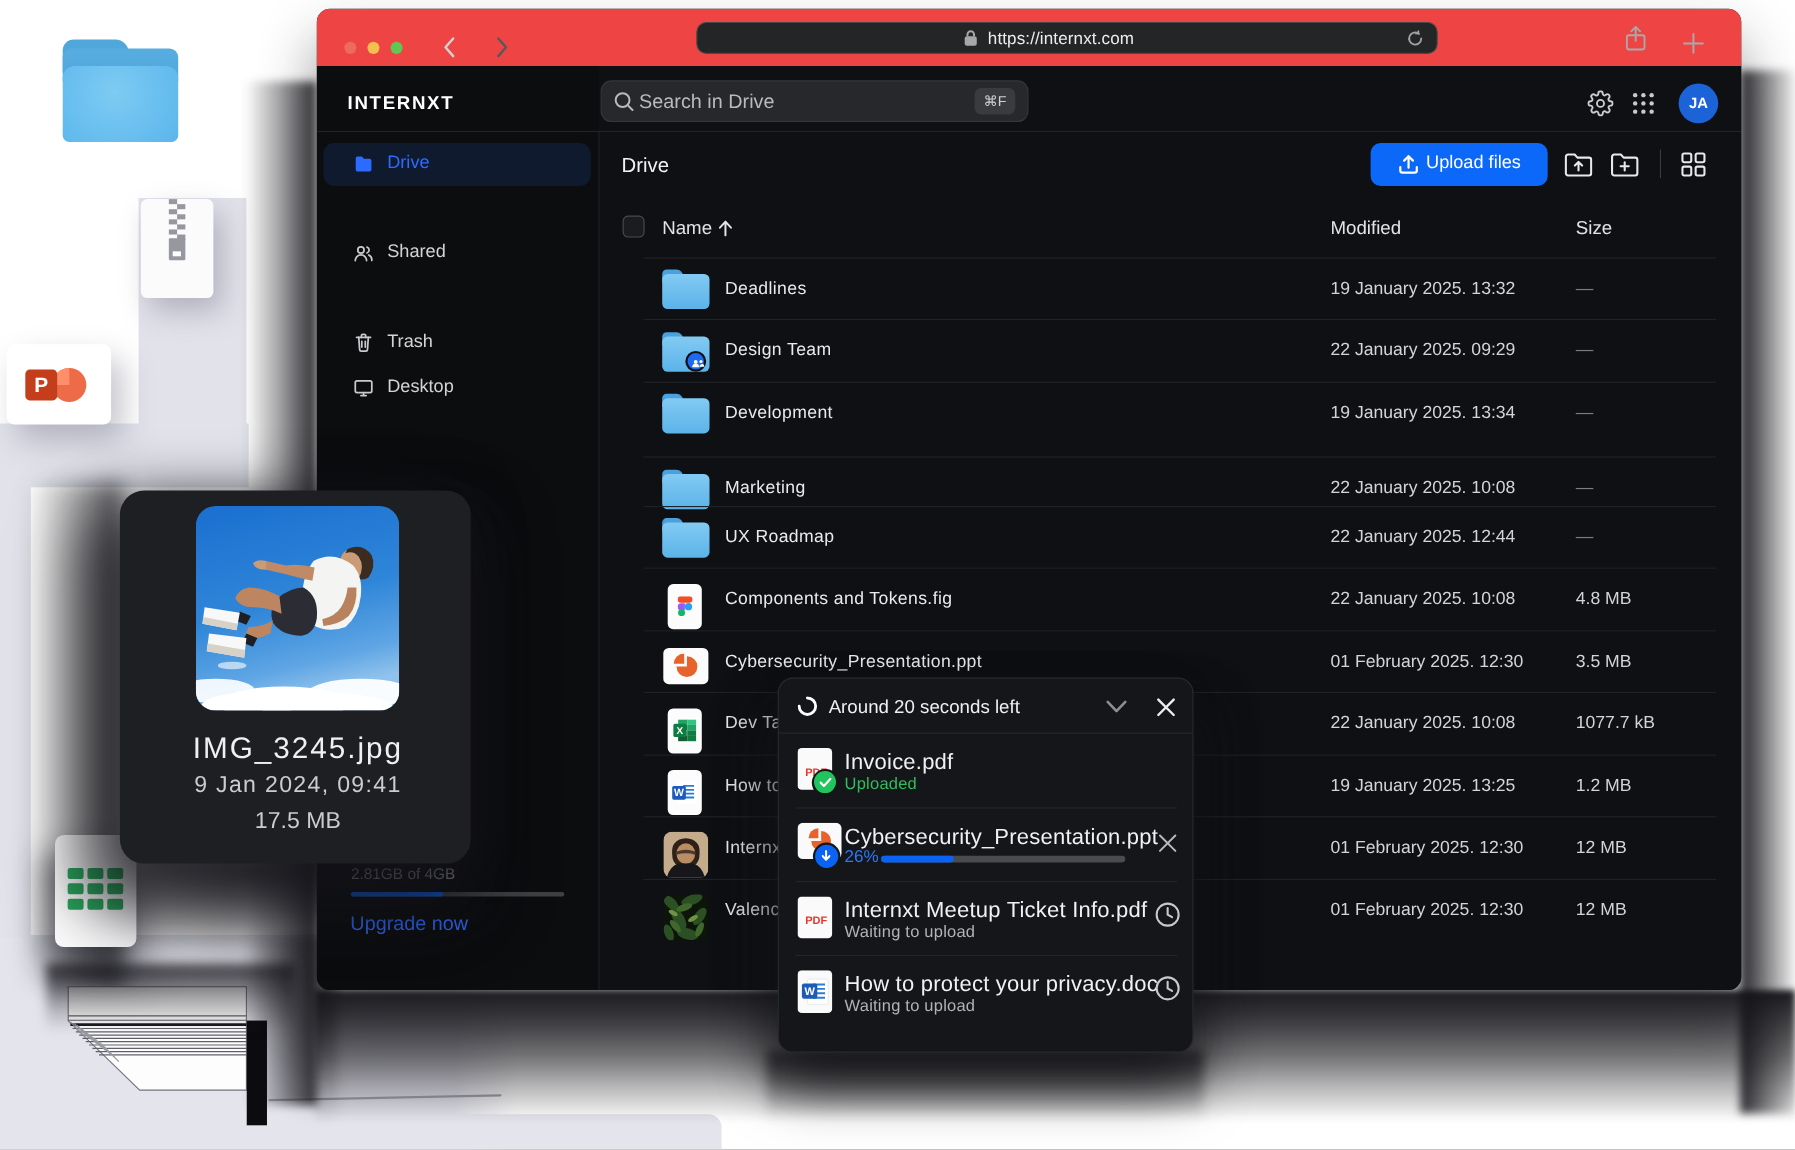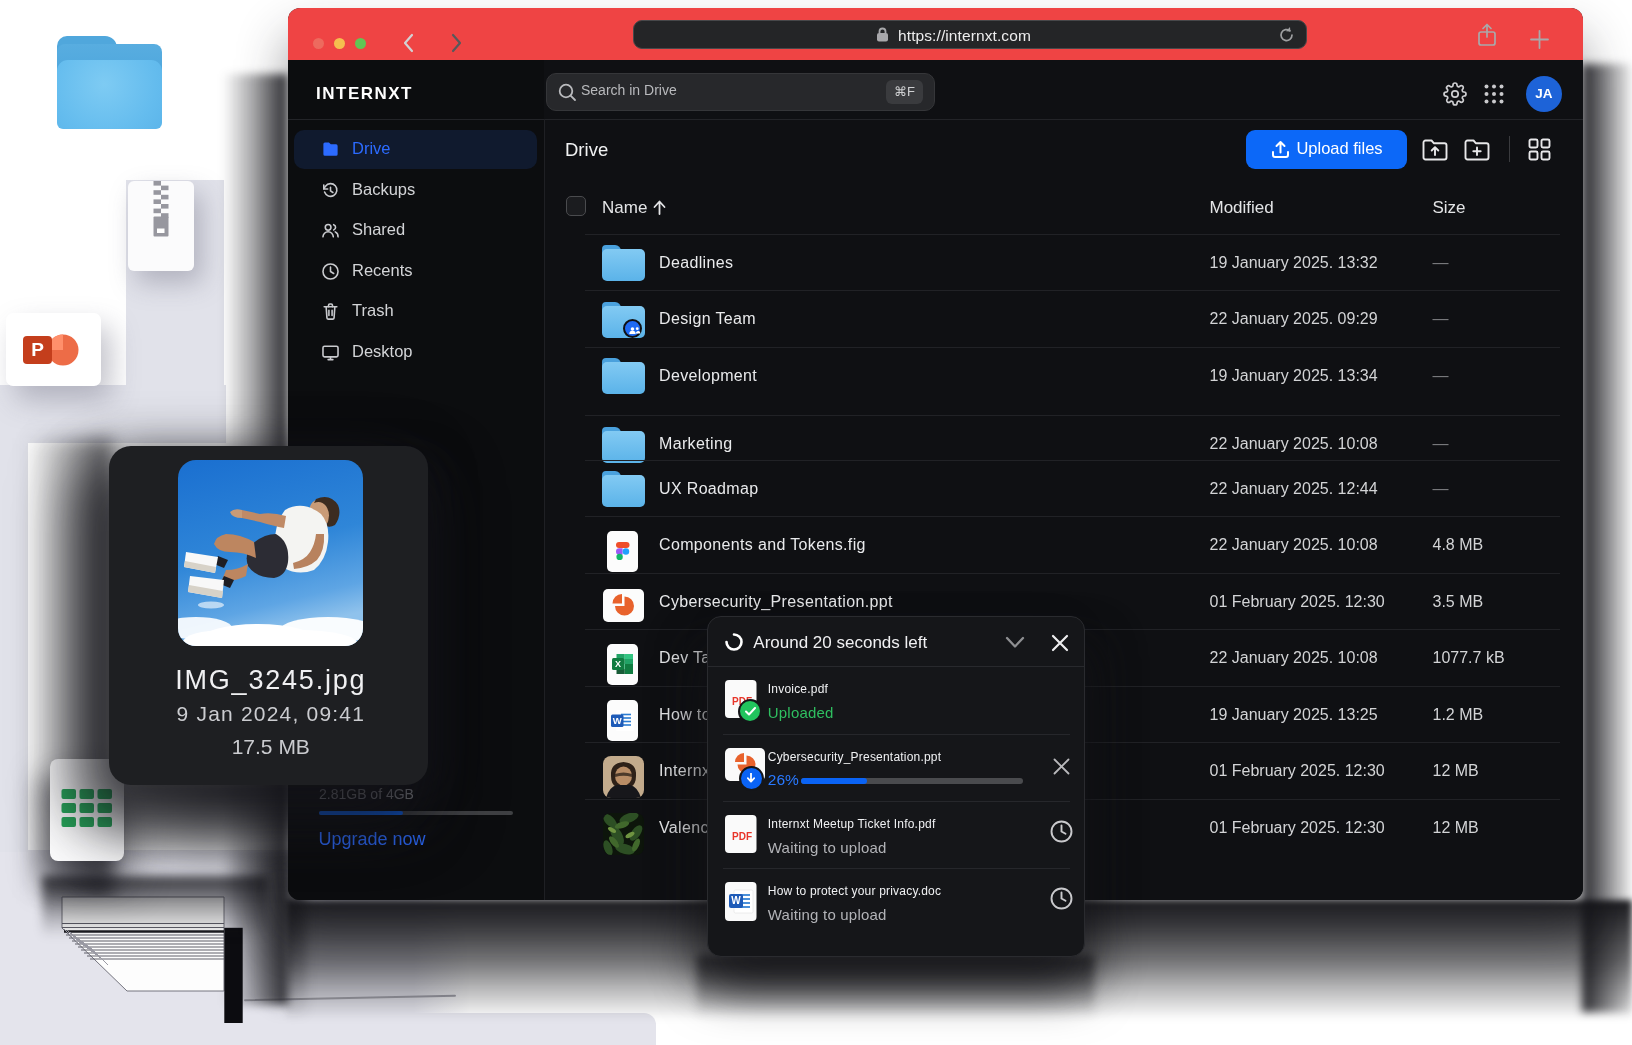--- a/index.html
+++ b/index.html
@@ -31,21 +31,21 @@
 #urlpill{position:absolute;left:344.6px;top:12px;width:674.8px;height:29px;border-radius:9px;background:#242527;border:1px solid #47484a}
 #urltxt{position:absolute;left:610px;top:18.5px;font-size:15.5px;color:#ededee;letter-spacing:.1px}
 
 #app{position:absolute;left:0;top:52px;width:100%;height:840px}
 #sidebar{position:absolute;left:0;top:0;width:256px;height:100%;background:#0c0d0f}
 #content{position:absolute;left:256px;top:0;width:1039px;height:100%;background:#0f1013}
 #topdiv{z-index:6;position:absolute;left:0;top:58.7px;width:100%;height:1px;background:#232428}
 #vdiv{z-index:6;position:absolute;left:256px;top:58.7px;width:1px;height:781px;background:#1f2024}
 #logo{position:absolute;left:28px;top:24px;font-size:17px;font-weight:bold;color:#fff;letter-spacing:1.5px}
 #search{z-index:6;position:absolute;left:258px;top:13px;width:389px;height:38px;border-radius:10px;background:#27282b;border:1px solid #353639}
-#search .ph{position:absolute;left:34px;top:8px;font-size:14px;color:#b9babd}
+#search .ph{position:absolute;left:34px;top:8px;font-size:18px;color:#b9babd}
 #kbd{position:absolute;right:11px;top:6px;width:37px;height:24px;border-radius:6px;background:#3a3b3e;color:#cfd0d2;font-size:13px;text-align:center;line-height:24px}
 #avatar{z-index:6;position:absolute;left:1238px;top:16px;width:36px;height:36px;border-radius:50%;background:#1d63d8;color:#fff;font-weight:bold;font-size:13.5px;text-align:center;line-height:36px}
 
 
 .nav{position:absolute;left:6px;width:243px;height:39px;border-radius:10px}
 .nav .ic{position:absolute;left:27px;top:10px;width:19px;height:19px}
 .nav .tx{position:absolute;left:58px;top:9px;font-size:16.5px;color:#d3d4d7}
 .nav.active{background:#101a2e}
 .nav.active .tx{color:#2c6bff;font-weight:500}
 
@@ -80,21 +80,21 @@
 .thumb{position:absolute;border-radius:8px;overflow:hidden}
 
 
 #modal{left:706.8px;top:615.6px;width:378px;height:341.5px;border-radius:14px;background:#151619;border:1px solid #2a2b2f;
   box-shadow:0 34px 48px rgba(20,20,24,.55), -20px 20px 40px rgba(20,20,24,.35), 20px 20px 40px rgba(20,20,24,.35)}
 #mhead{position:absolute;left:0;top:0;width:100%;height:50px;border-bottom:1px solid #28292d}
 #mtitle{position:absolute;left:45.5px;top:16px;font-size:17px;color:#f0f0f2}
 .mitem{position:absolute;left:15px;width:347px;height:67.3px;border-top:1px solid #26272b}
 .mitem:first-of-type{border-top:none}
 .mi-ic{position:absolute;left:2px;top:13px}
-.mi-t{position:absolute;left:45px;top:15px;font-size:12px;color:#f0f1f3;letter-spacing:.2px}
+.mi-t{position:absolute;left:45px;top:15px;font-size:20px;color:#f0f1f3;letter-spacing:.2px}
 .mi-s{position:absolute;left:45px;top:37px;font-size:15px;color:#b2b3b7;letter-spacing:.2px}
 .mi-s.green{color:#2fbf60}
 .mi-pct{position:absolute;left:45px;top:36px;font-size:15.5px;font-weight:500;color:#2979ff}
 #pbar{position:absolute;left:78.5px;top:43.5px;width:222px;height:6px;border-radius:3px;background:#4a4b4e}
 #pfill{position:absolute;left:0;top:0;width:66px;height:6px;border-radius:3px;background:#0a63f5}
 
 
 #deco-folder{left:57px;top:36px;width:105px;height:93px}
 #deco-folder .bk{position:absolute;left:0;top:0;width:60px;height:30px;border-radius:10px 12px 0 0;background:#50a7dc}
 #deco-folder .bk2{position:absolute;left:0;top:8px;width:105px;height:30px;border-radius:8px 8px 0 0;background:linear-gradient(180deg,#58ade0,#4fa7dd)}
@@ -270,42 +270,27 @@
         </svg>
       <div id="avatar">JA</div>
       <div id="sidebar">
         <div id="logo">INTERNXT</div>
         <div class="nav active" style="top:70px">
           <svg class="ic" viewBox="0 0 24 24">
               <path d="M3 5 a2 2 0 0 1 2-2 h5 l2.4 2.5 H19 a2 2 0 0 1 2 2 V18 a2 2 0 0 1-2 2 H5 a2 2 0 0 1-2-2 Z" fill="#2c6bff"></path>
             </svg>
           <div class="tx">Drive</div>
         </div>
-        <div class="nav" style="top:110.5px">
-          <svg class="ic" viewBox="0 0 24 24" fill="none" stroke="#c9cace" stroke-width="2" stroke-linecap="round" stroke-linejoin="round">
-              <path d="M3.5 5 V10 H8.5"></path>
-              <path d="M4.5 14 a8 8 0 1 0 1.2-7.5 L3.5 10"></path>
-              <path d="M12 8 V12.5 L15 14.5"></path>
-            </svg>
-          <div class="tx">Backups</div>
-        </div>
         <div class="nav" style="top:151px">
           <svg class="ic" viewBox="0 0 24 24" fill="none" stroke="#c9cace" stroke-width="2" stroke-linecap="round" stroke-linejoin="round">
               <circle cx="9" cy="8" r="3.6"></circle>
               <path d="M2.5 20 a6.5 6.5 0 0 1 13 0"></path>
               <path d="M16 4.6 a3.6 3.6 0 0 1 0 6.8 M18 13.7 a6.5 6.5 0 0 1 3.5 6.3"></path>
             </svg>
           <div class="tx">Shared</div>
-        </div>
-        <div class="nav" style="top:191.5px">
-          <svg class="ic" viewBox="0 0 24 24" fill="none" stroke="#c9cace" stroke-width="2" stroke-linecap="round" stroke-linejoin="round">
-              <circle cx="12" cy="12" r="9.5"></circle>
-              <path d="M12 6.5 V12 L16 14.5"></path>
-            </svg>
-          <div class="tx">Recents</div>
         </div>
         <div class="nav" style="top:232px">
           <svg class="ic" viewBox="0 0 24 24" fill="none" stroke="#c9cace" stroke-width="2" stroke-linecap="round" stroke-linejoin="round">
               <path d="M4 6 H20"></path>
               <path d="M6.5 6 L7.5 20 a1.8 1.8 0 0 0 1.8 1.6 h5.4 a1.8 1.8 0 0 0 1.8-1.6 L17.5 6"></path>
               <path d="M9.5 6 V4.2 a1.6 1.6 0 0 1 1.6-1.6 h1.8 a1.6 1.6 0 0 1 1.6 1.6 V6"></path>
               <path d="M10 10.5 V17 M14 10.5 V17"></path>
             </svg>
           <div class="tx">Trash</div>
         </div>

